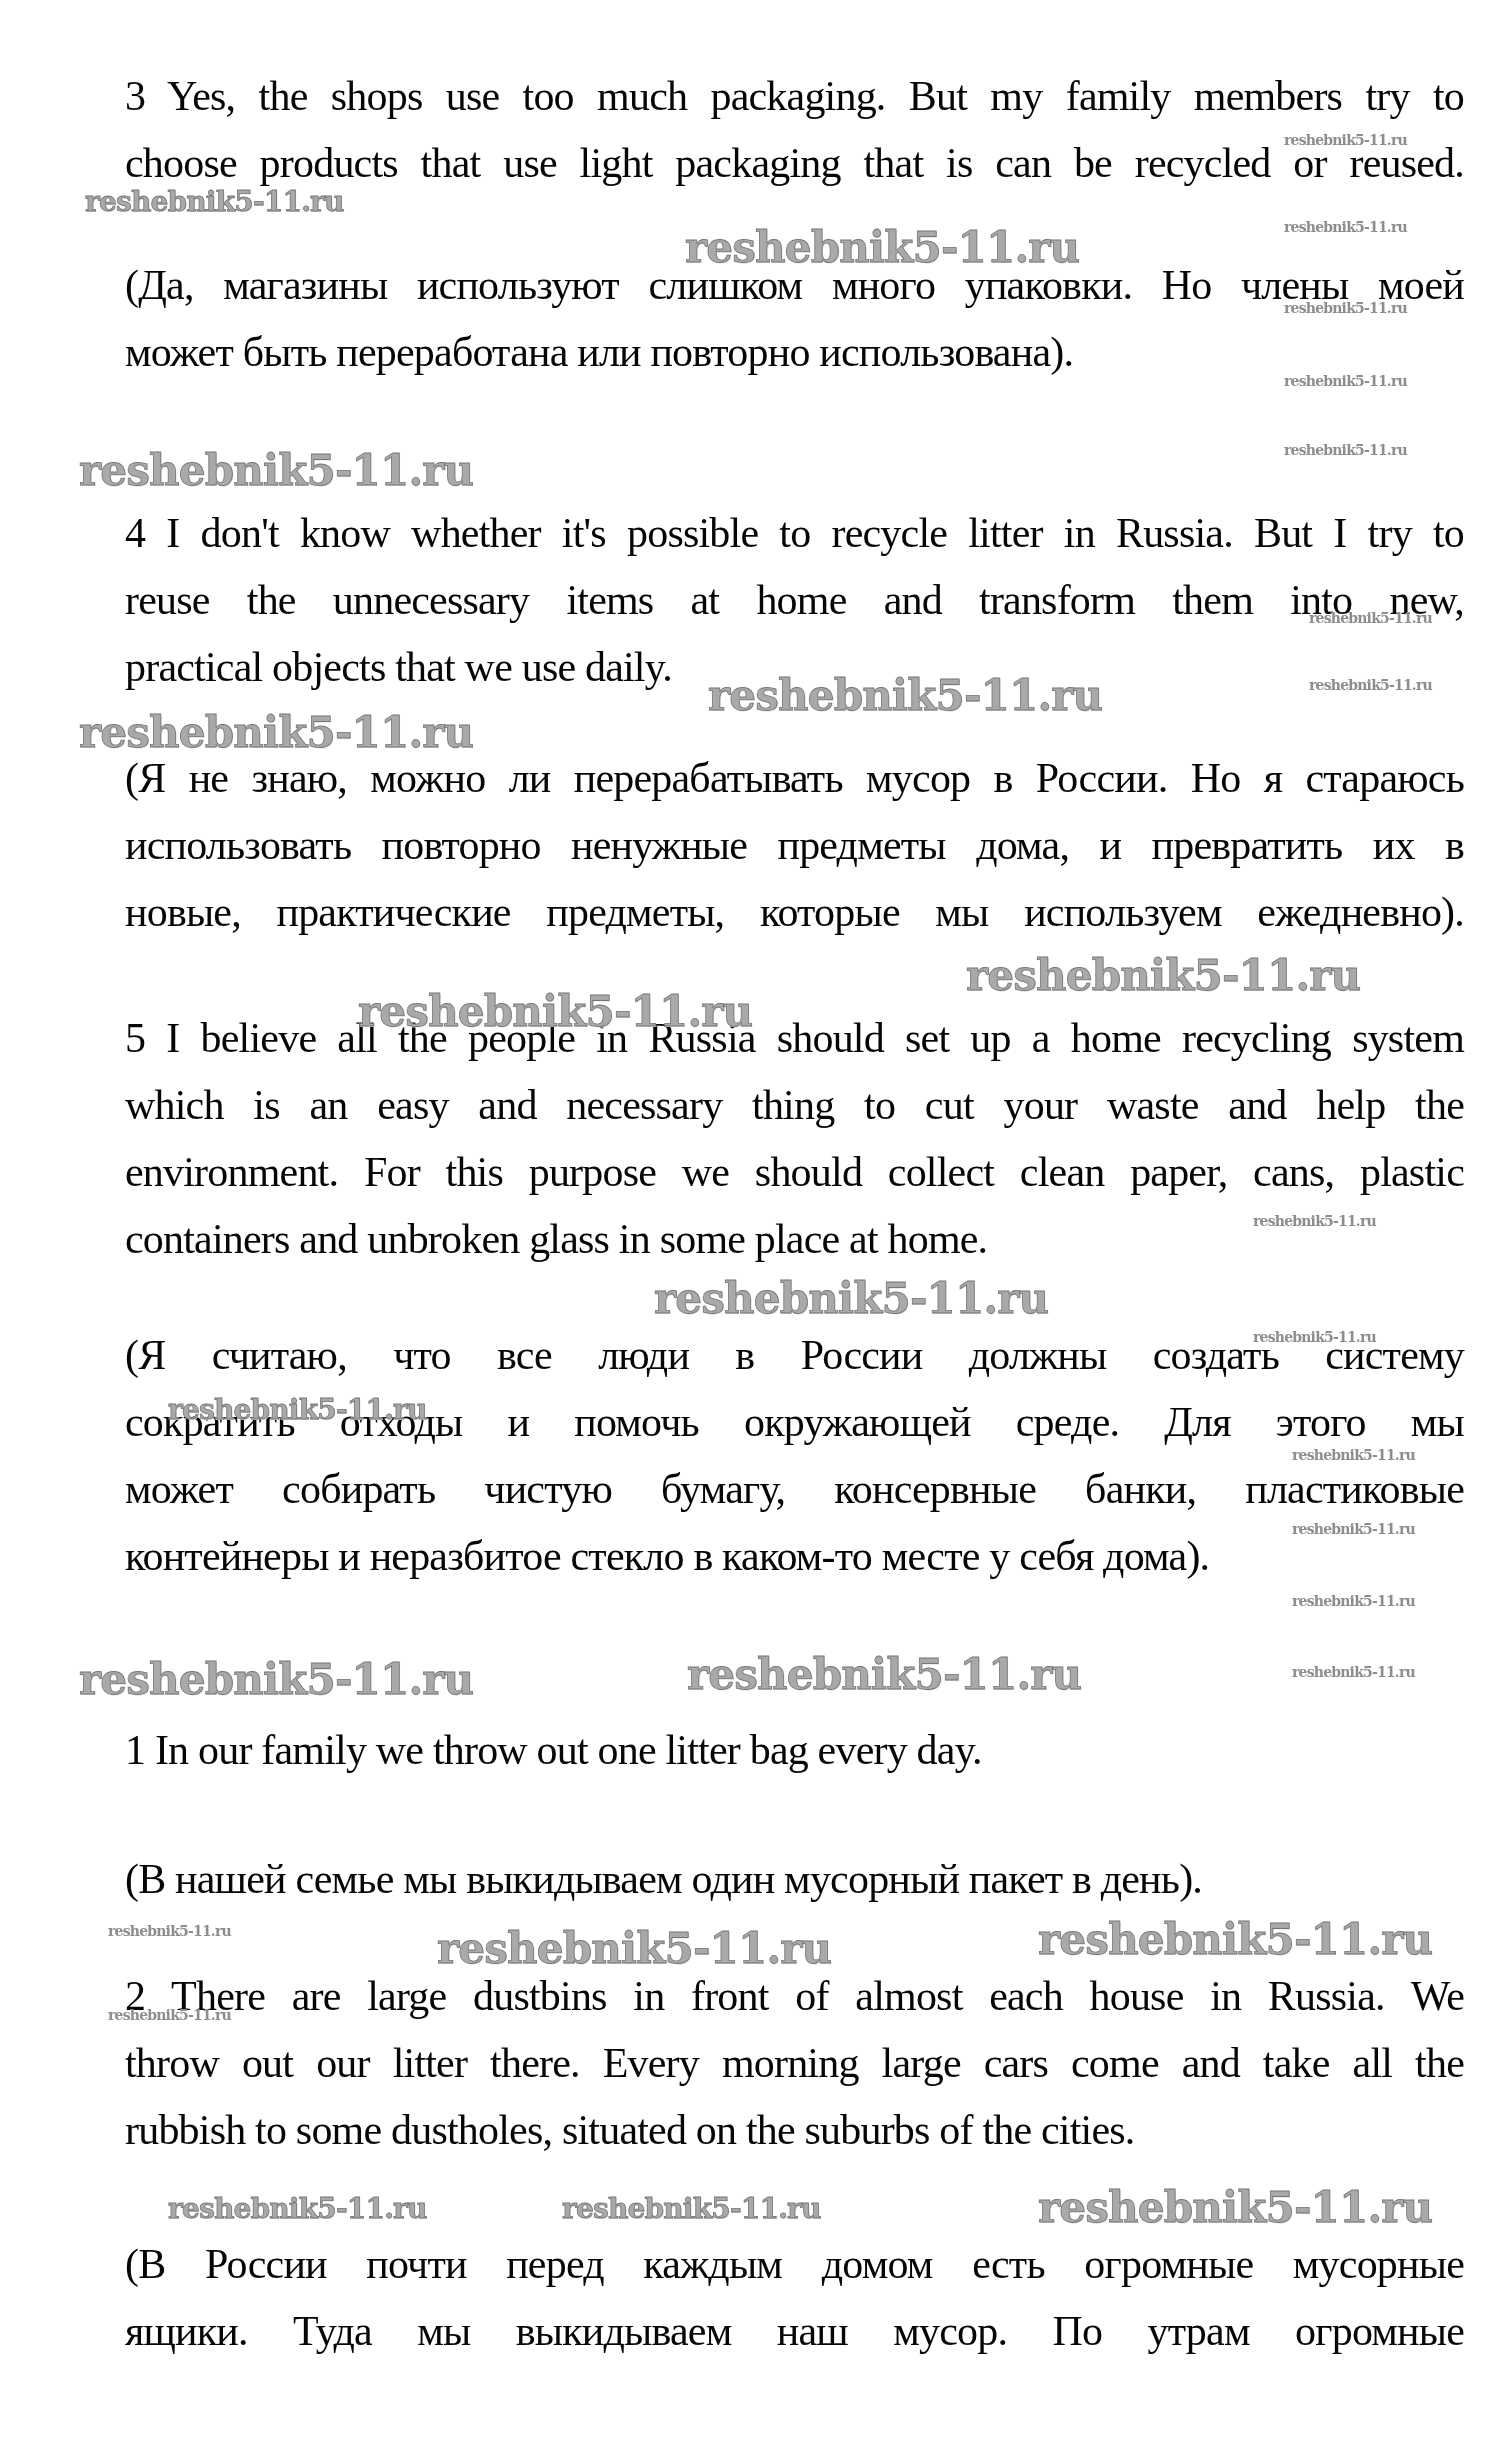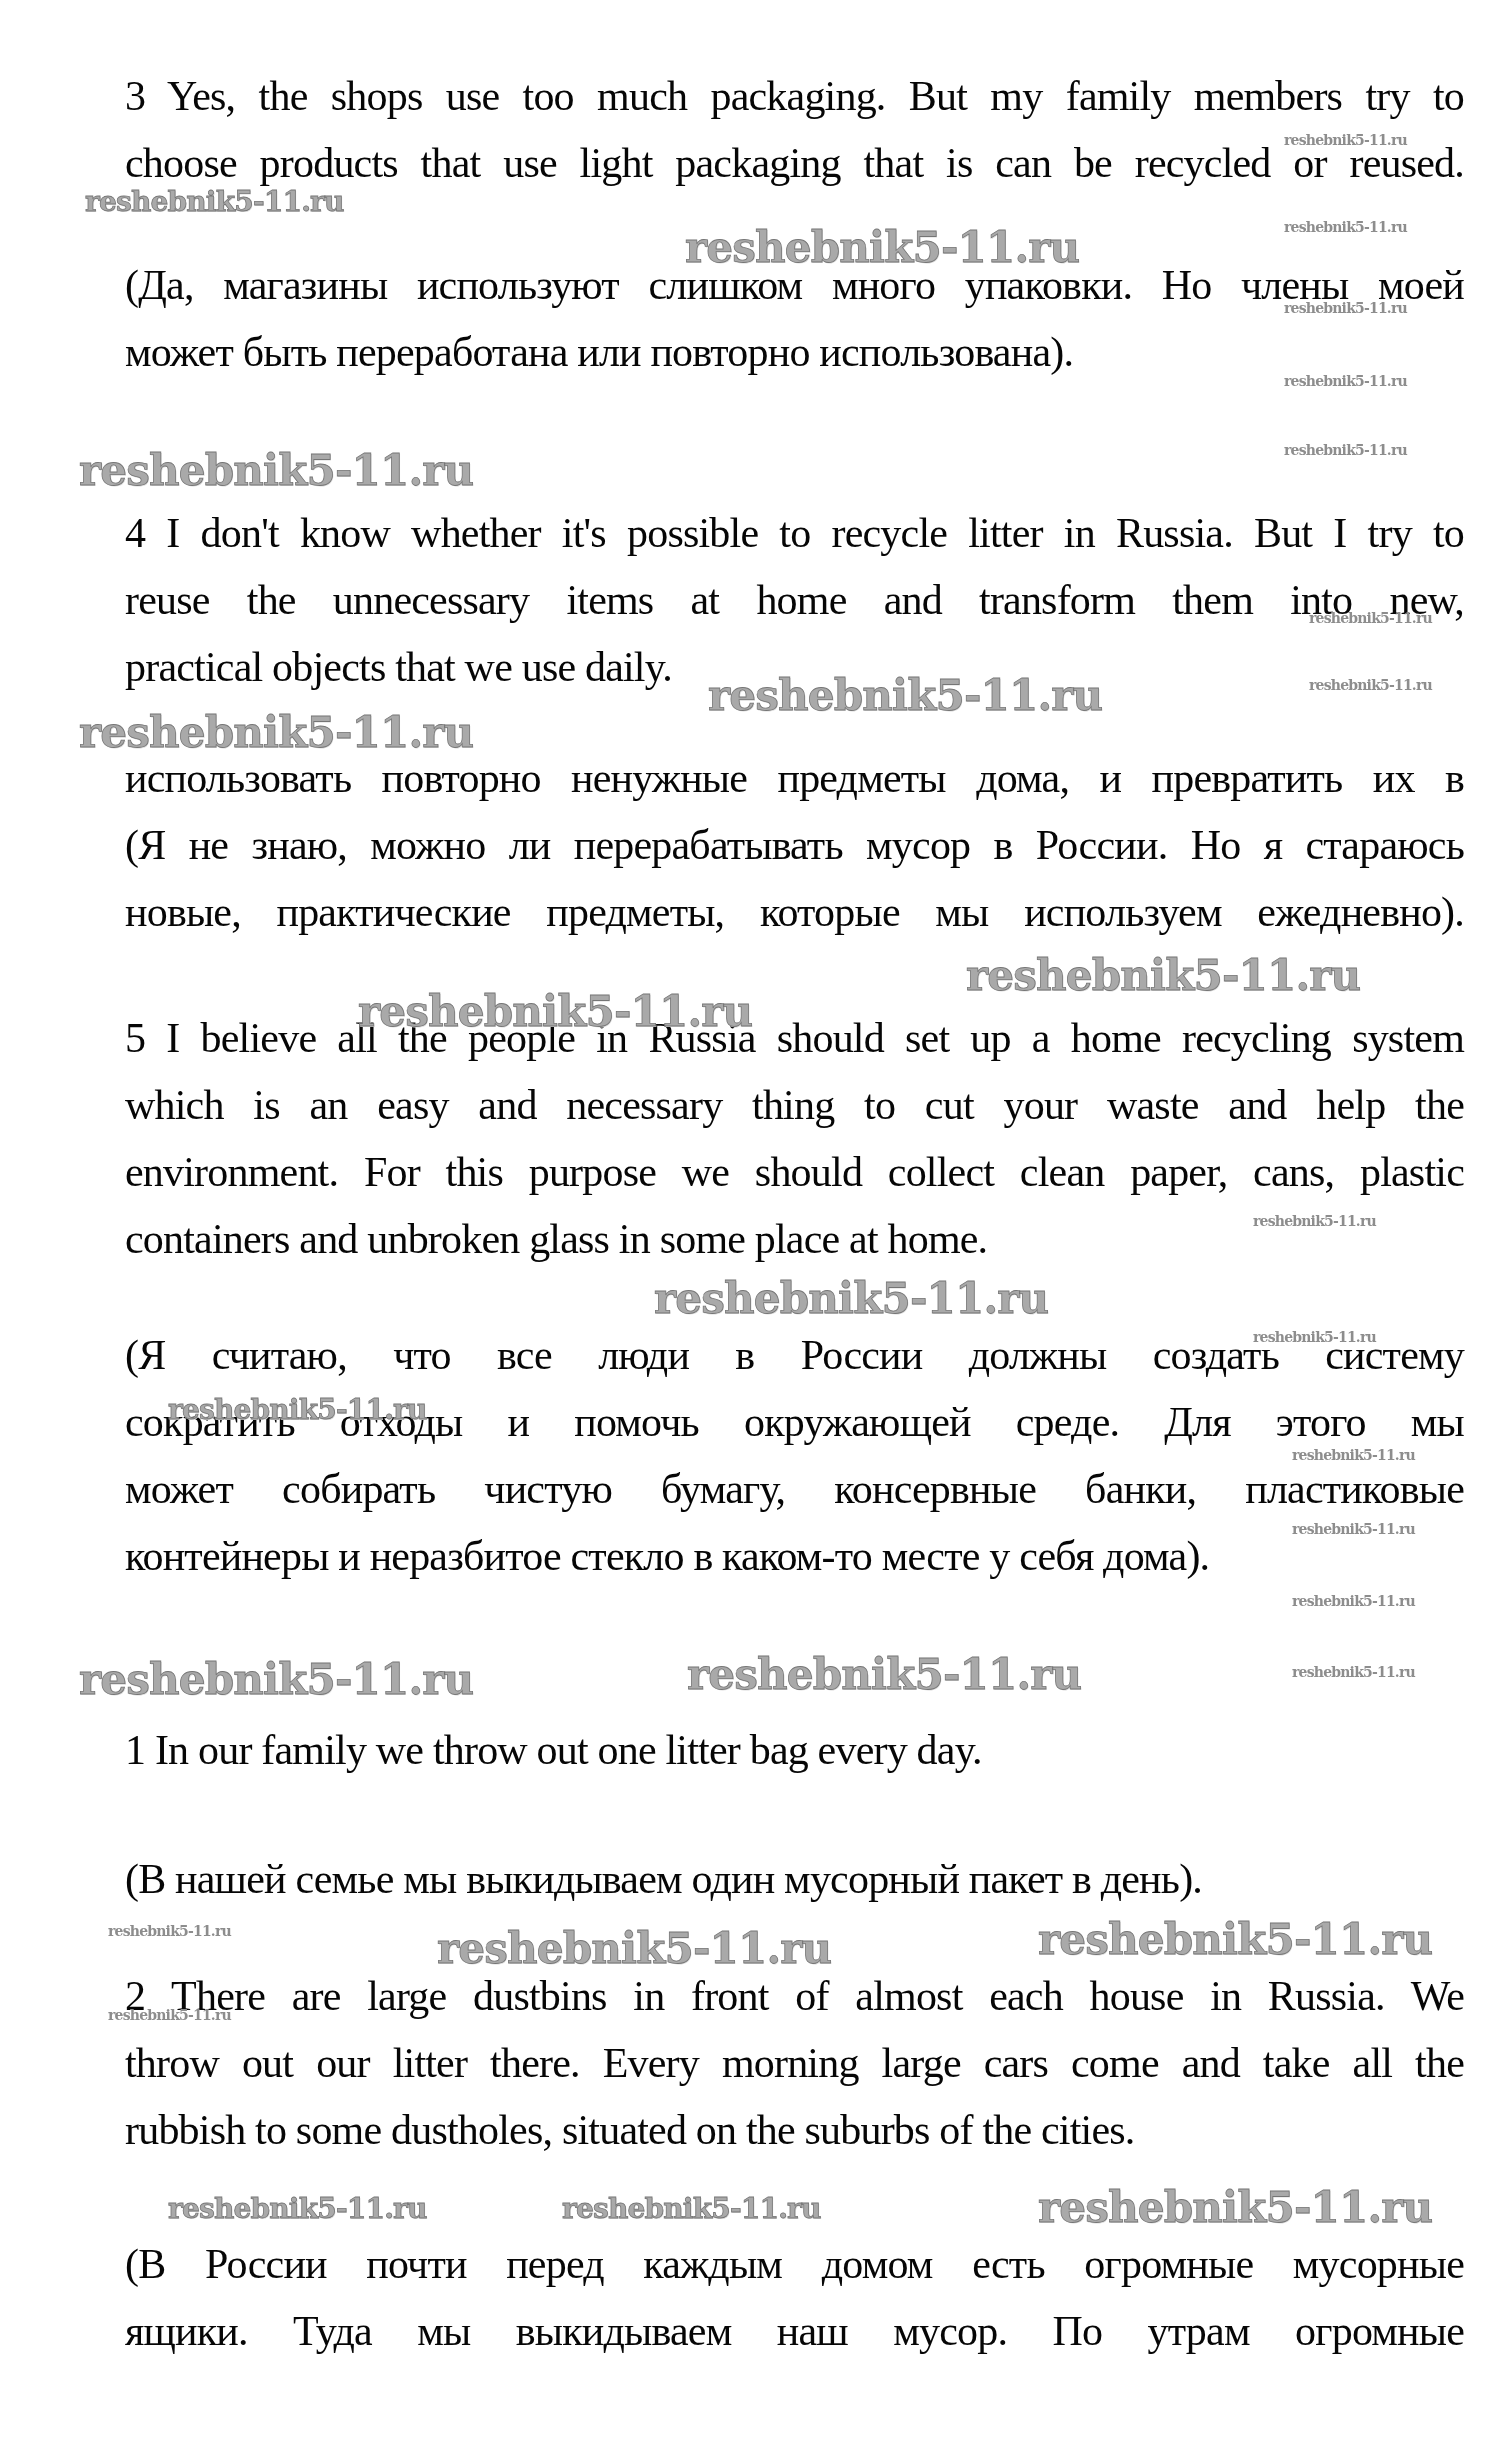--- a/index.html
+++ b/index.html
@@ -63,22 +63,22 @@
     <div class="line short">может быть переработана или повторно использована).</div>
   </div>
 
   <div class="para" style="top:500px;">
     <div class="line">4 I don't know whether it's possible to recycle litter in Russia. But I try to</div>
     <div class="line">reuse the unnecessary items at home and transform them into new,</div>
     <div class="line short">practical objects that we use daily.</div>
   </div>
 
   <div class="para" style="top:745px;">
+    <div class="line">(Я не знаю, можно ли перерабатывать мусор в России. Но я стараюсь</div>
     <div class="line">использовать повторно ненужные предметы дома, и превратить их в</div>
-    <div class="line">(Я не знаю, можно ли перерабатывать мусор в России. Но я стараюсь</div>
     <div class="line">новые, практические предметы, которые мы используем ежедневно).</div>
   </div>
 
   <div class="para" style="top:1005px;">
     <div class="line">5 I believe all the people in Russia should set up a home recycling system</div>
     <div class="line">which is an easy and necessary thing to cut your waste and help the</div>
     <div class="line">environment. For this purpose we should collect clean paper, cans, plastic</div>
     <div class="line short">containers and unbroken glass in some place at home.</div>
   </div>
 

